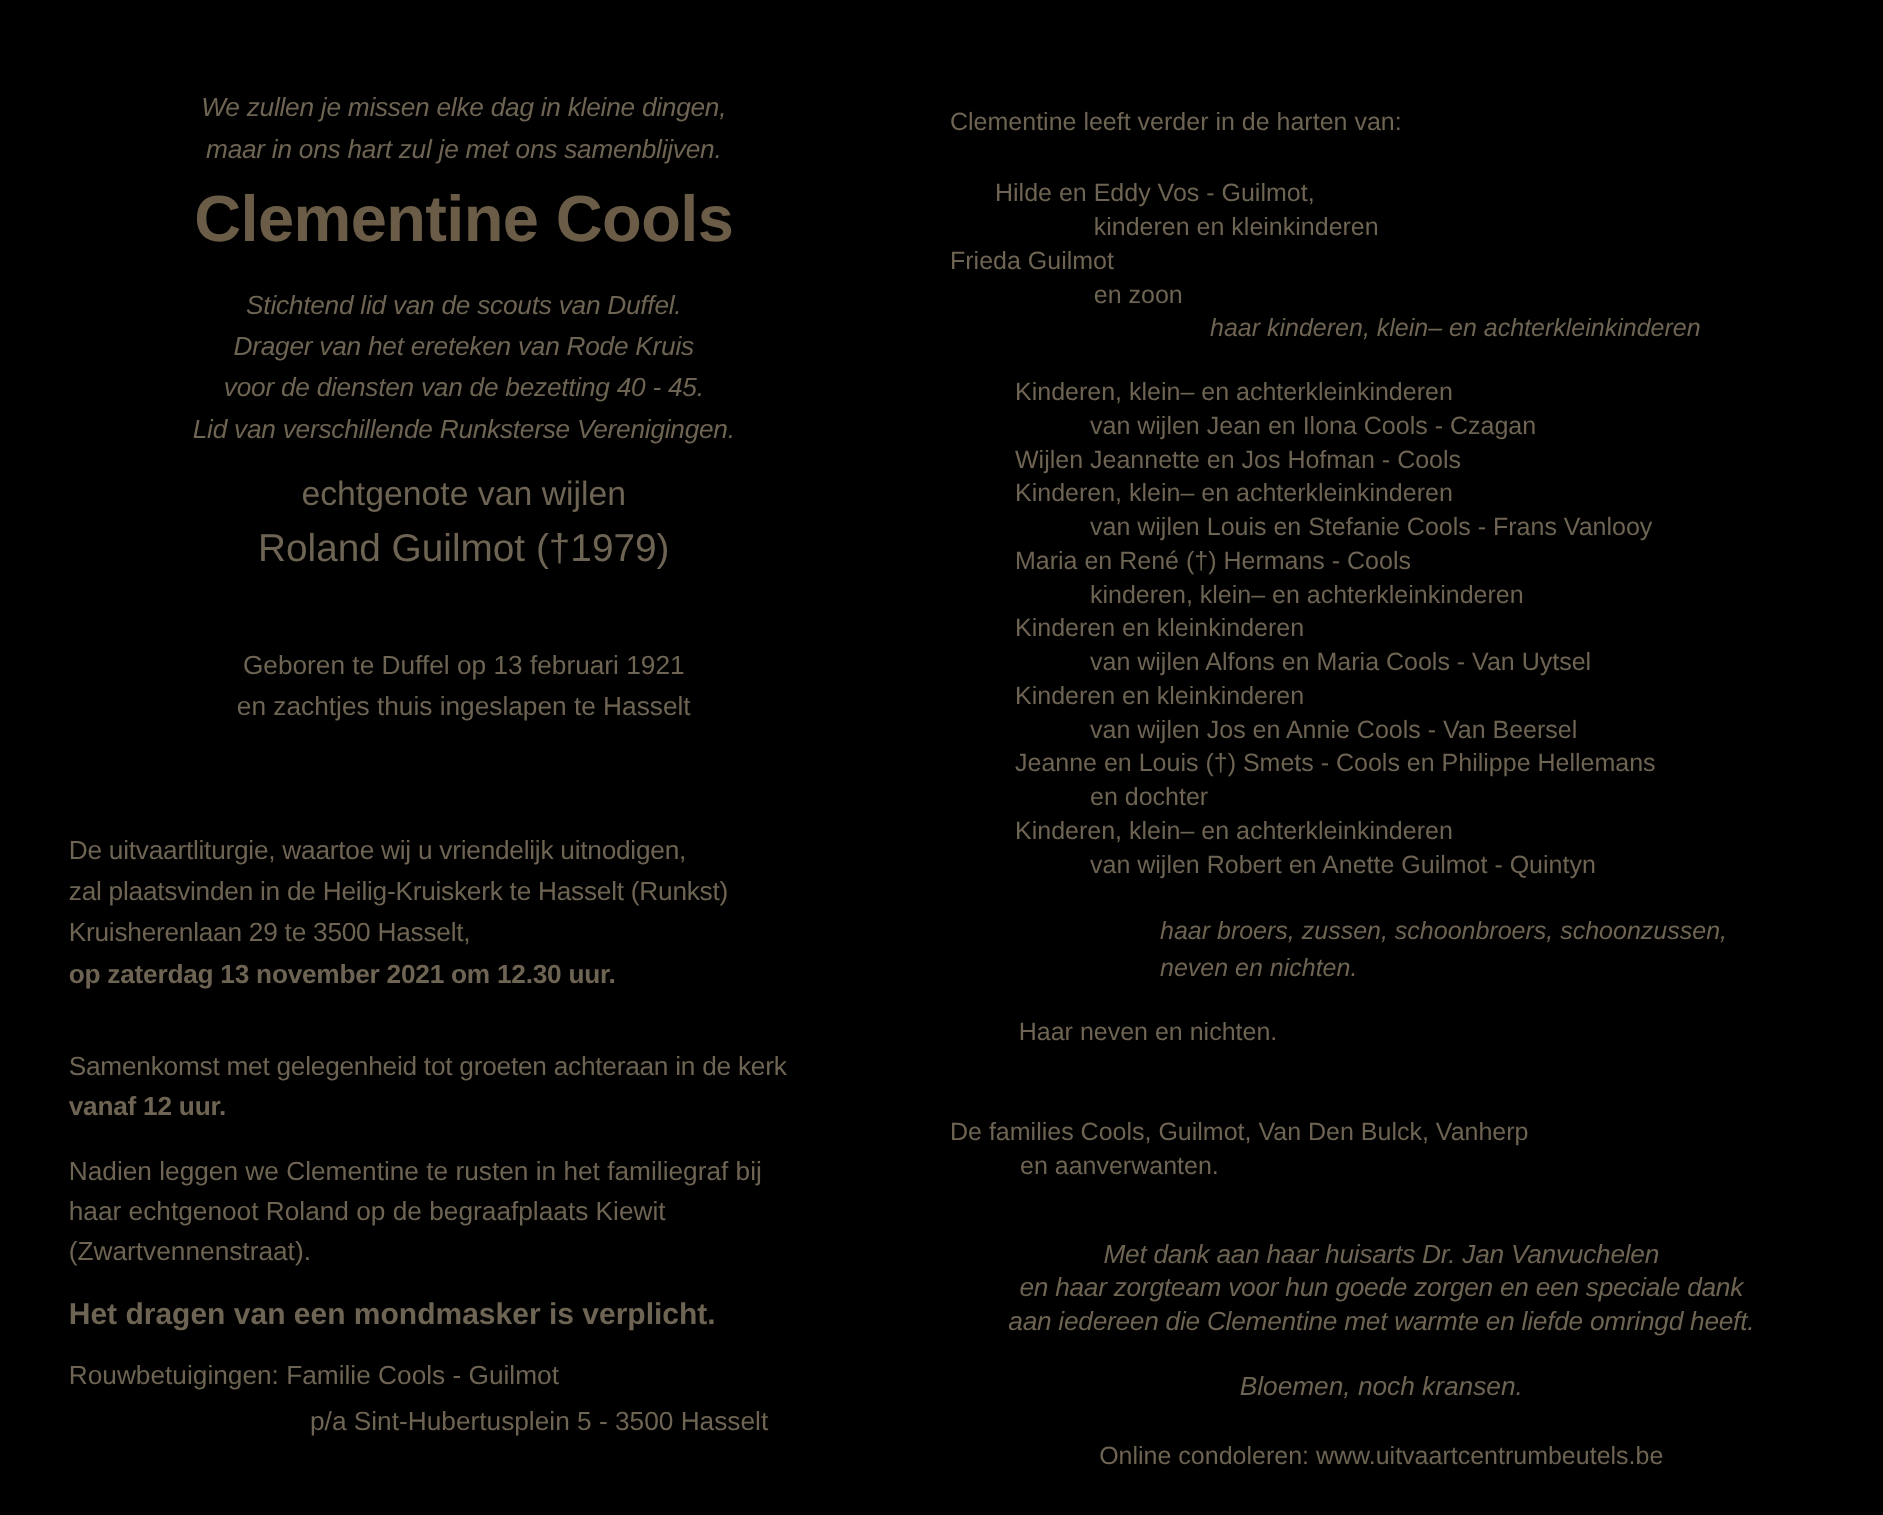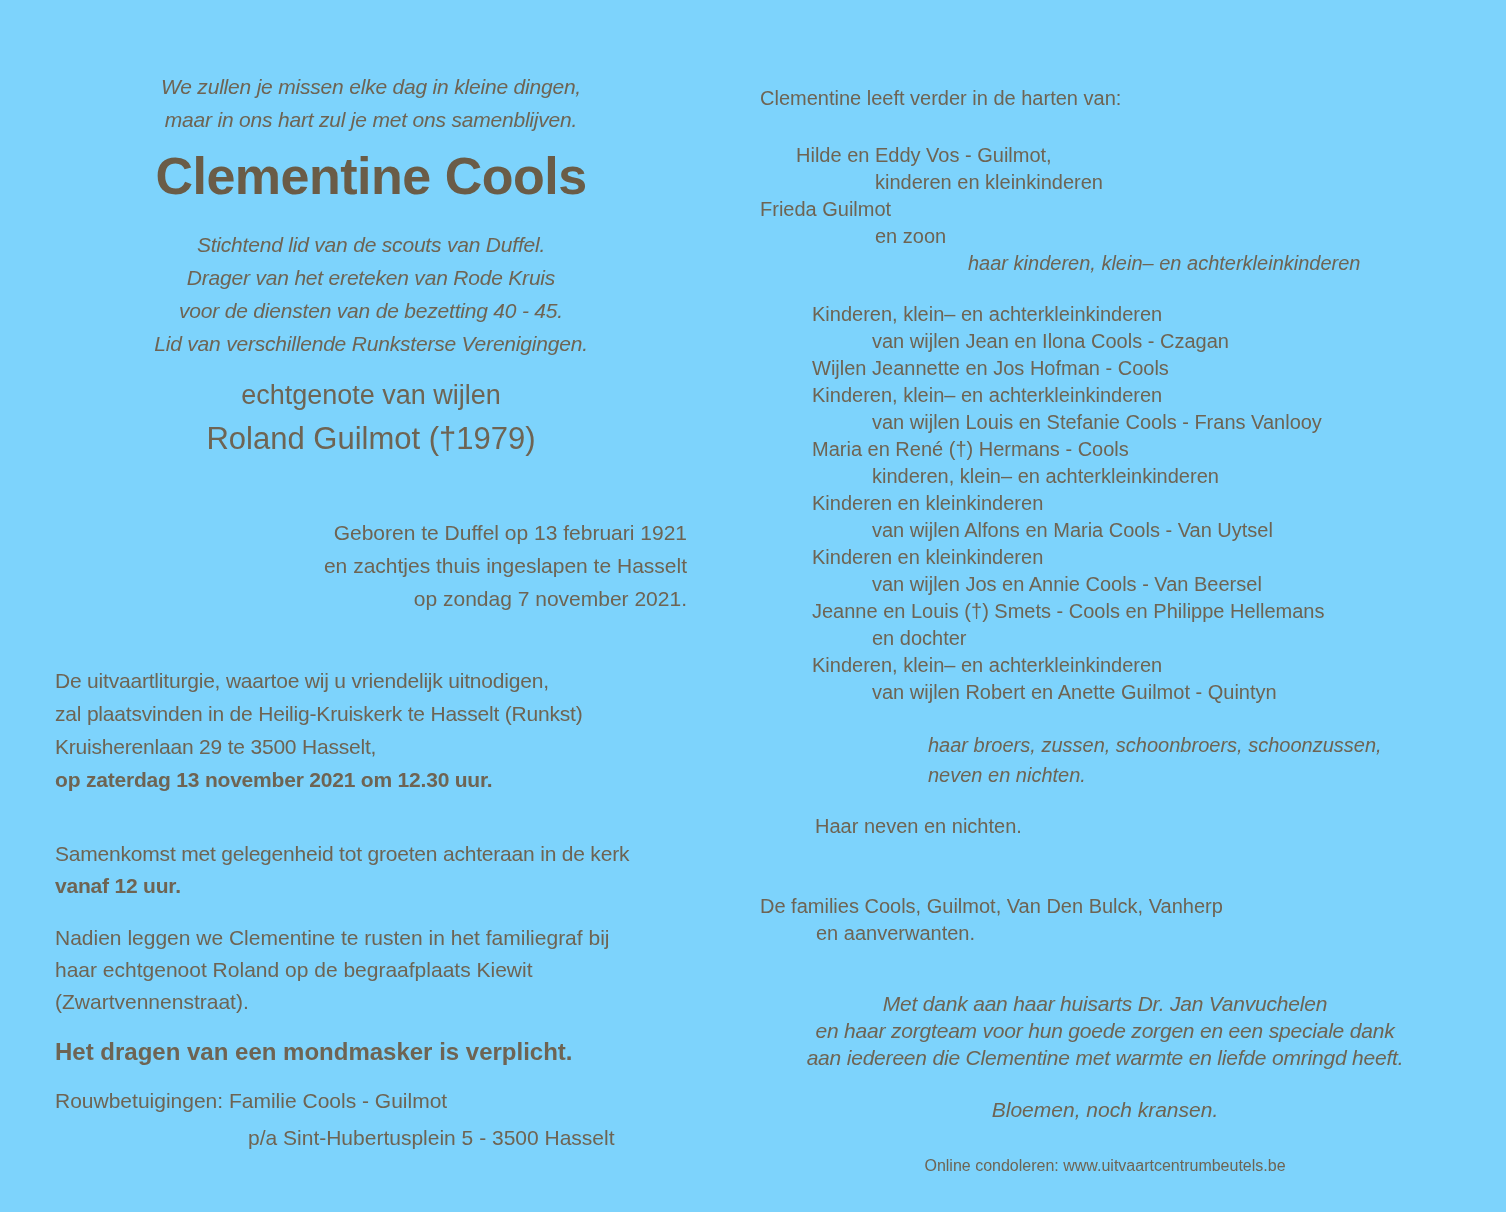--- a/index.html
+++ b/index.html
@@ -1,35 +1,35 @@
 <!DOCTYPE html>
 <html><head>
 <meta charset="utf-8">
 <style>
   html,body { margin:0; padding:0; background:#ffffff; }
   .page {
     position:relative;
     width:1506px; height:1212px;
-    background:#7dd3fc;
+    background:#000000;
     font-family:"Liberation Sans", sans-serif;
     color:#6e6453;
     overflow:hidden;
   }
   .block { position:absolute; }
   .b { font-weight:bold; }
 
   
   .col-left { position:absolute; left:55px; top:0; width:632px; height:1212px; }
   .epigraph   { top:70px;  width:100%; font-size:21px; line-height:33px; font-style:italic; text-align:center; letter-spacing:-0.2px; }
   .name       { top:146px; width:100%; font-size:52px; line-height:60px; font-weight:600; text-align:center; color:#6a5c47; letter-spacing:-0.5px; }
   .honors     { top:228px; width:100%; font-size:21px; line-height:33px; font-style:italic; text-align:center; letter-spacing:-0.2px; }
   .spouse     { top:374px; width:100%; text-align:center; }
   .spouse .l1 { font-size:27px; line-height:42px; }
   .spouse .l2 { font-size:31px; line-height:46px; }
-  .dates      { top:516px; width:100%; font-size:21px; line-height:33px; text-align:right; }
+  .dates      { top:516px; width:100%; font-size:21px; line-height:33px; text-align:center; }
   .service    { top:664px; width:100%; font-size:21px; line-height:33px; letter-spacing:-0.2px; }
   .gathering  { top:838px; width:100%; font-size:21px; line-height:32px; letter-spacing:-0.2px; }
   .burial     { top:922px; width:100%; font-size:21px; line-height:32px; }
   .mask       { top:1036px; width:100%; font-size:24px; line-height:32px; font-weight:bold; }
   .condol     { top:1082px; width:100%; font-size:21px; line-height:37px; }
   .condol .l2 { margin-left:193px; }
 
   
   .col-right { position:absolute; left:760px; top:0; width:690px; height:1212px; font-size:20px; }
   .intro      { top:85px;  width:100%; line-height:27px; }
@@ -42,21 +42,21 @@
   .famlist .main { margin-left:52px; }
   .famlist .sub  { margin-left:112px; }
   .siblings   { top:730px; width:100%; line-height:30px; font-style:italic; }
   .siblings div { margin-left:168px; }
   .cousins    { top:813px; width:100%; line-height:27px; }
   .cousins div { margin-left:55px; }
   .families   { top:893px; width:100%; line-height:27px; }
   .families .l2 { margin-left:56px; }
   .thanks     { top:990px; width:100%; font-size:21px; line-height:27px; font-style:italic; text-align:center; letter-spacing:-0.2px; }
   .flowers    { top:1096px; width:100%; font-size:21px; line-height:27px; font-style:italic; text-align:center; }
-  .online     { top:1152px; width:100%; font-size:16px; line-height:27px; text-align:center; }
+  .online     { top:1152px; width:100%; font-size:20px; line-height:27px; text-align:center; }
 </style>
 </head>
 <body>
 
 <div class="page">
 
   <div class="col-left">
 
     <div class="block epigraph">
       <div>We zullen je missen elke dag in kleine dingen,</div>
@@ -73,21 +73,20 @@
     </div>
 
     <div class="block spouse">
       <div class="l1">echtgenote van wijlen</div>
       <div class="l2">Roland Guilmot (†1979)</div>
     </div>
 
     <div class="block dates">
       <div>Geboren te Duffel op 13 februari 1921</div>
       <div>en zachtjes thuis ingeslapen te Hasselt</div>
-      <div>op zondag 7 november 2021.</div>
     </div>
 
     <div class="block service">
       <div>De uitvaartliturgie, waartoe wij u vriendelijk uitnodigen,</div>
       <div>zal plaatsvinden in de Heilig-Kruiskerk te Hasselt (Runkst)</div>
       <div>Kruisherenlaan 29 te 3500 Hasselt,</div>
       <div class="b">op zaterdag 13 november 2021 om 12.30 uur.</div>
     </div>
 
     <div class="block gathering">

